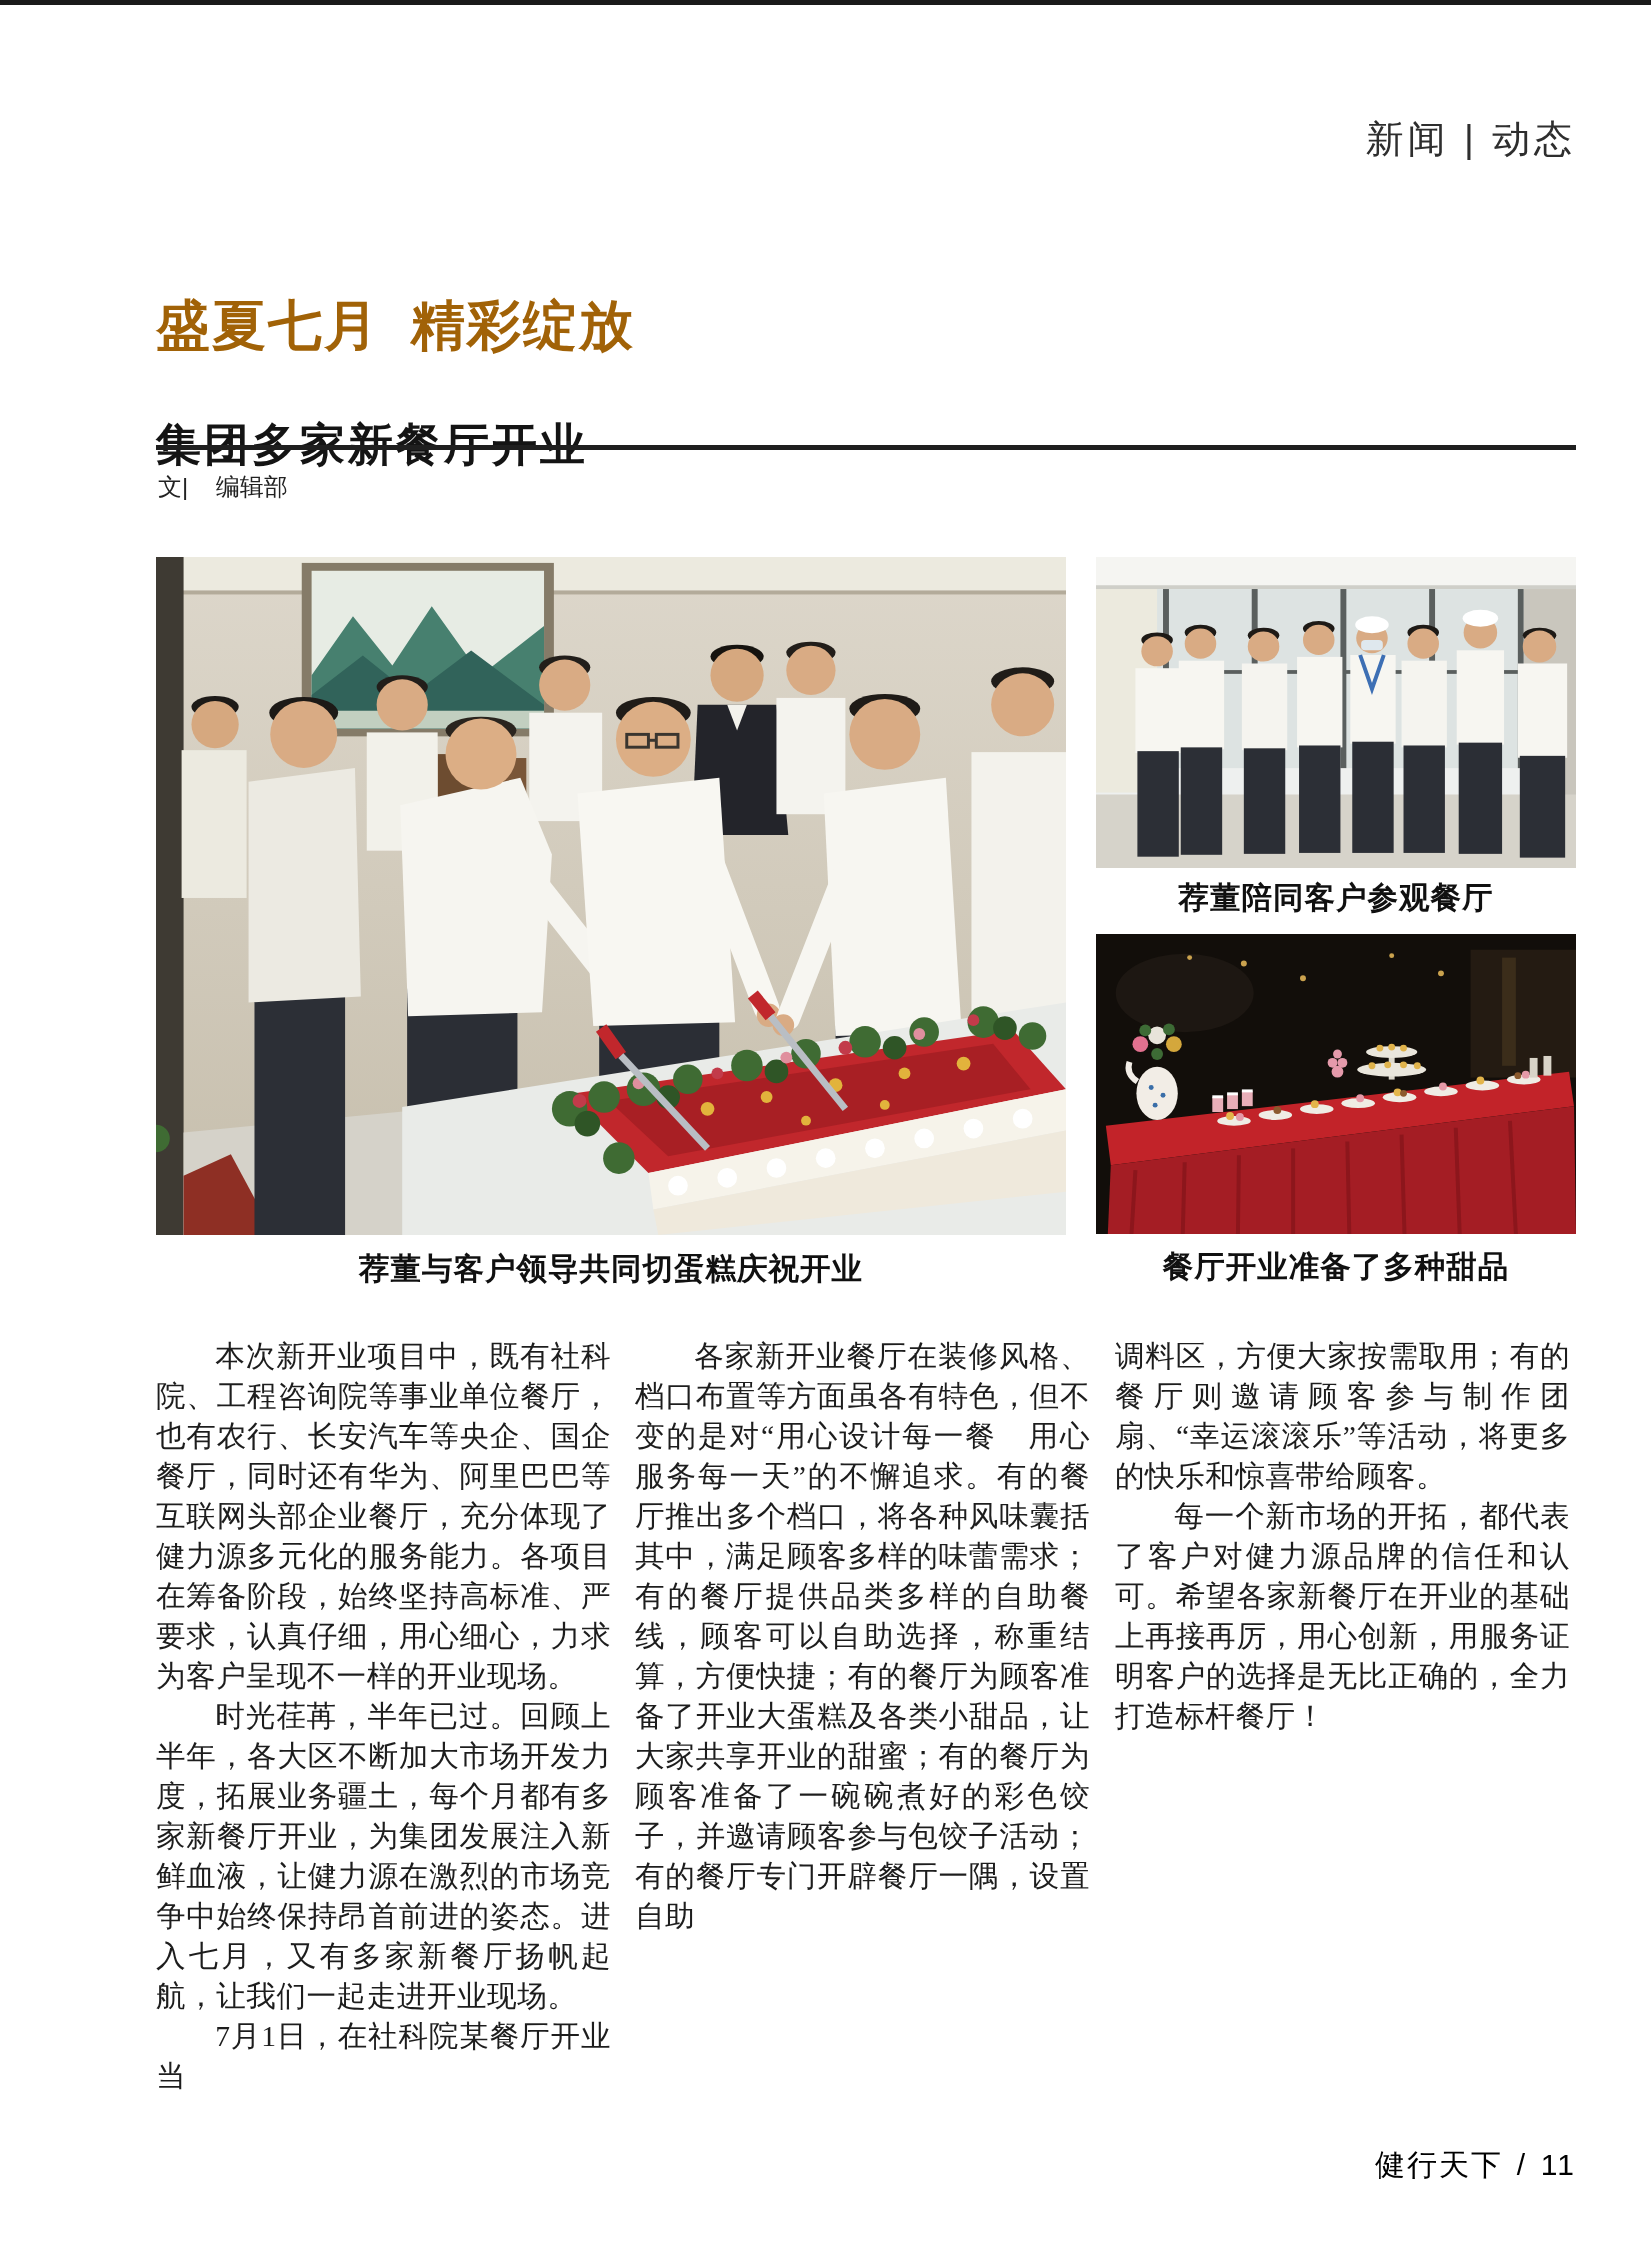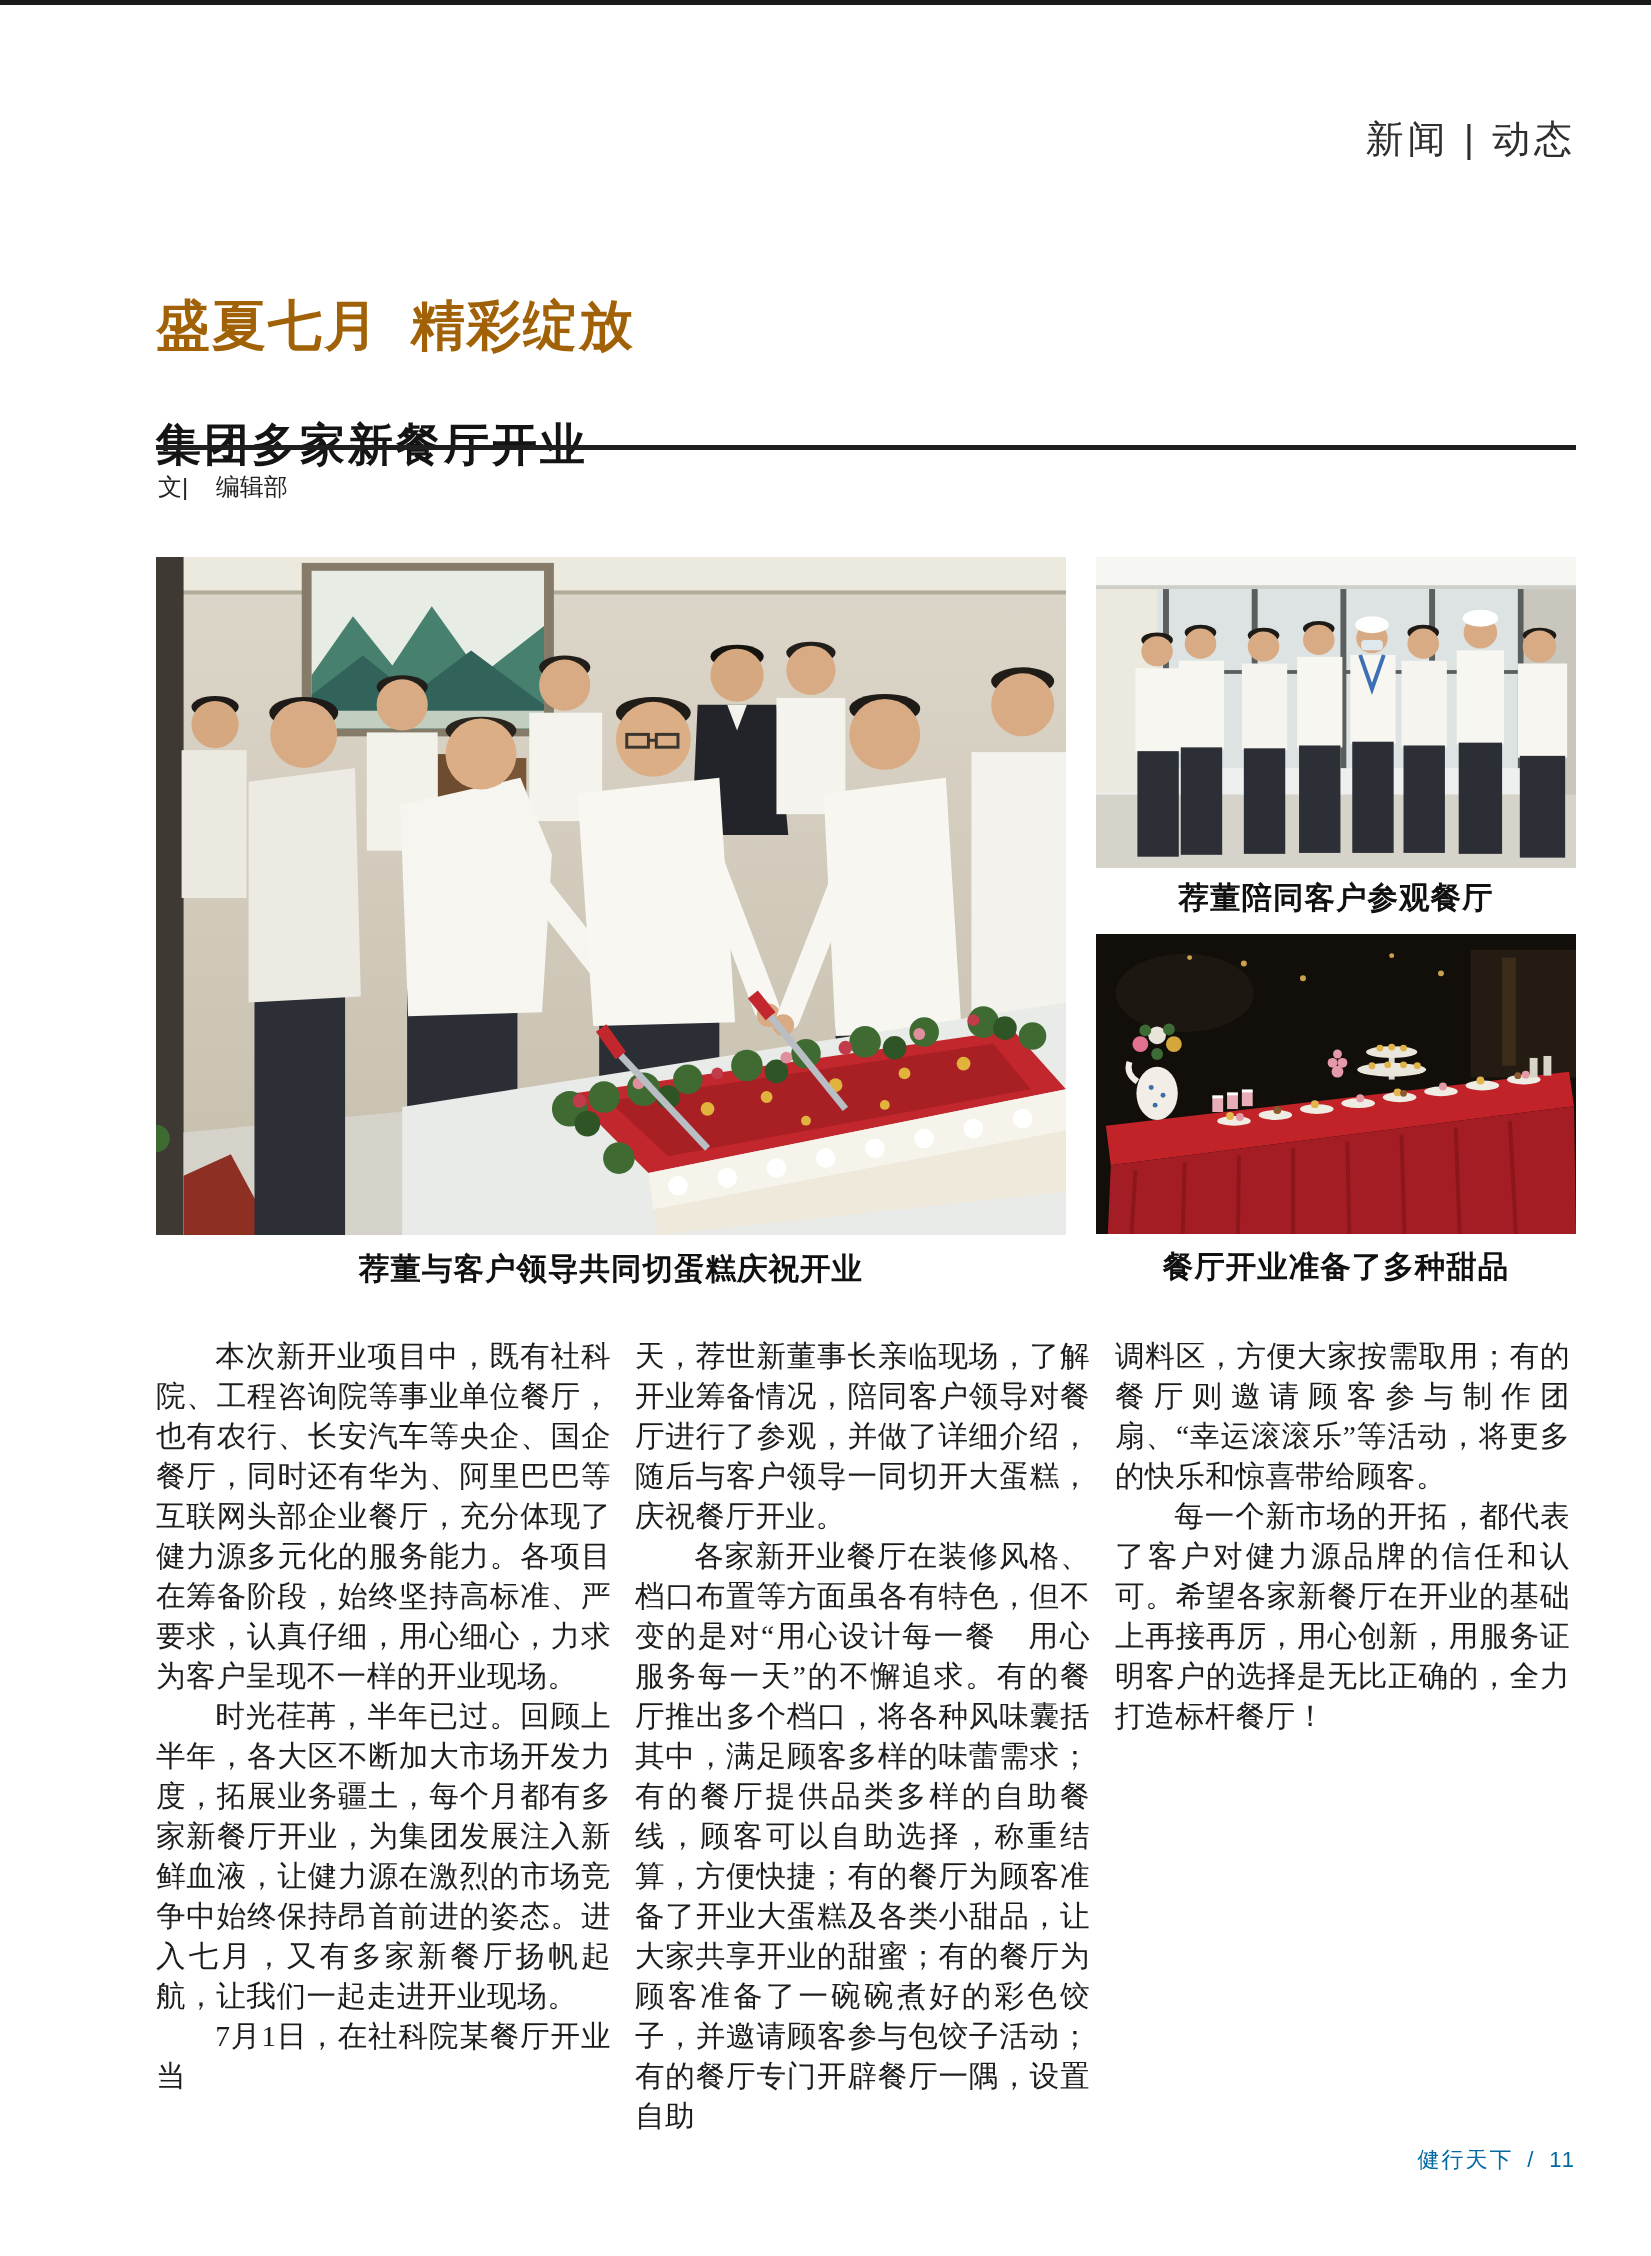--- a/index.html
+++ b/index.html
@@ -25,21 +25,21 @@
         font-size:30.5px;color:#101010;text-align:center;letter-spacing:1px;}
   .caption-main{left:156px;top:1249px;width:910px;}
   .caption-tour{left:1096px;top:878px;width:480px;}
   .caption-dessert{left:1096px;top:1247px;width:480px;}
   .col{position:absolute;top:1336px;width:455px;font-size:29.6px;line-height:40px;color:#1d1d1d;
         text-align:justify;letter-spacing:0.5px;}
   .col p{margin:0;}
   .col p.indent{text-indent:2em;}
   #col-1{left:156px;} #col-2{left:635px;} #col-3{left:1115px;}
   .footer{position:absolute;right:76px;top:2145px;font-family:"Liberation Sans","DejaVu Sans",sans-serif;
-        font-weight:500;font-size:22px;color:#0369a1;letter-spacing:2px;}
+        font-weight:500;font-size:30px;color:#000000;letter-spacing:2px;}
   .footer .sep{margin:0 13.8px;}
 </style>
 </head>
 <body>
 
 <div class="page">
 
   <div class="top-edge"></div>
 
   <div class="section-label">新闻 | 动态</div>
@@ -402,21 +402,20 @@
     </svg>
   </figure>
   <figcaption class="caption caption-dessert">餐厅开业准备了多种甜品</figcaption>
 
   <div class="col" id="col-1">
     <p class="indent">本次新开业项目中，既有社科院、工程咨询院等事业单位餐厅，也有农行、长安汽车等央企、国企餐厅，同时还有华为、阿里巴巴等互联网头部企业餐厅，充分体现了健力源多元化的服务能力。各项目在筹备阶段，始终坚持高标准、严要求，认真仔细，用心细心，力求为客户呈现不一样的开业现场。</p>
     <p class="indent">时光荏苒，半年已过。回顾上半年，各大区不断加大市场开发力度，拓展业务疆土，每个月都有多家新餐厅开业，为集团发展注入新鲜血液，让健力源在激烈的市场竞争中始终保持昂首前进的姿态。进入七月，又有多家新餐厅扬帆起航，让我们一起走进开业现场。</p>
     <p class="indent">7月1日，在社科院某餐厅开业当</p>
   </div>
   <div class="col" id="col-2">
-    <p class="noindent">天，荐世新董事长亲临现场，了解开业筹备情况，陪同客户领导对餐厅进行了参观，并做了详细介绍，随后与客户领导一同切开大蛋糕，庆祝餐厅开业。</p>
     <p class="indent">各家新开业餐厅在装修风格、档口布置等方面虽各有特色，但不变的是对“用心设计每一餐　用心服务每一天”的不懈追求。有的餐厅推出多个档口，将各种风味囊括其中，满足顾客多样的味蕾需求；有的餐厅提供品类多样的自助餐线，顾客可以自助选择，称重结算，方便快捷；有的餐厅为顾客准备了开业大蛋糕及各类小甜品，让大家共享开业的甜蜜；有的餐厅为顾客准备了一碗碗煮好的彩色饺子，并邀请顾客参与包饺子活动；有的餐厅专门开辟餐厅一隅，设置自助</p>
   </div>
   <div class="col" id="col-3">
     <p class="noindent">调料区，方便大家按需取用；有的餐厅则邀请顾客参与制作团扇、“幸运滚滚乐”等活动，将更多的快乐和惊喜带给顾客。</p>
     <p class="indent">每一个新市场的开拓，都代表了客户对健力源品牌的信任和认可。希望各家新餐厅在开业的基础上再接再厉，用心创新，用服务证明客户的选择是无比正确的，全力打造标杆餐厅！</p>
   </div>
 
   <div class="footer">
     <span>健行天下</span><span class="sep">/</span><span>11</span>
   </div>

